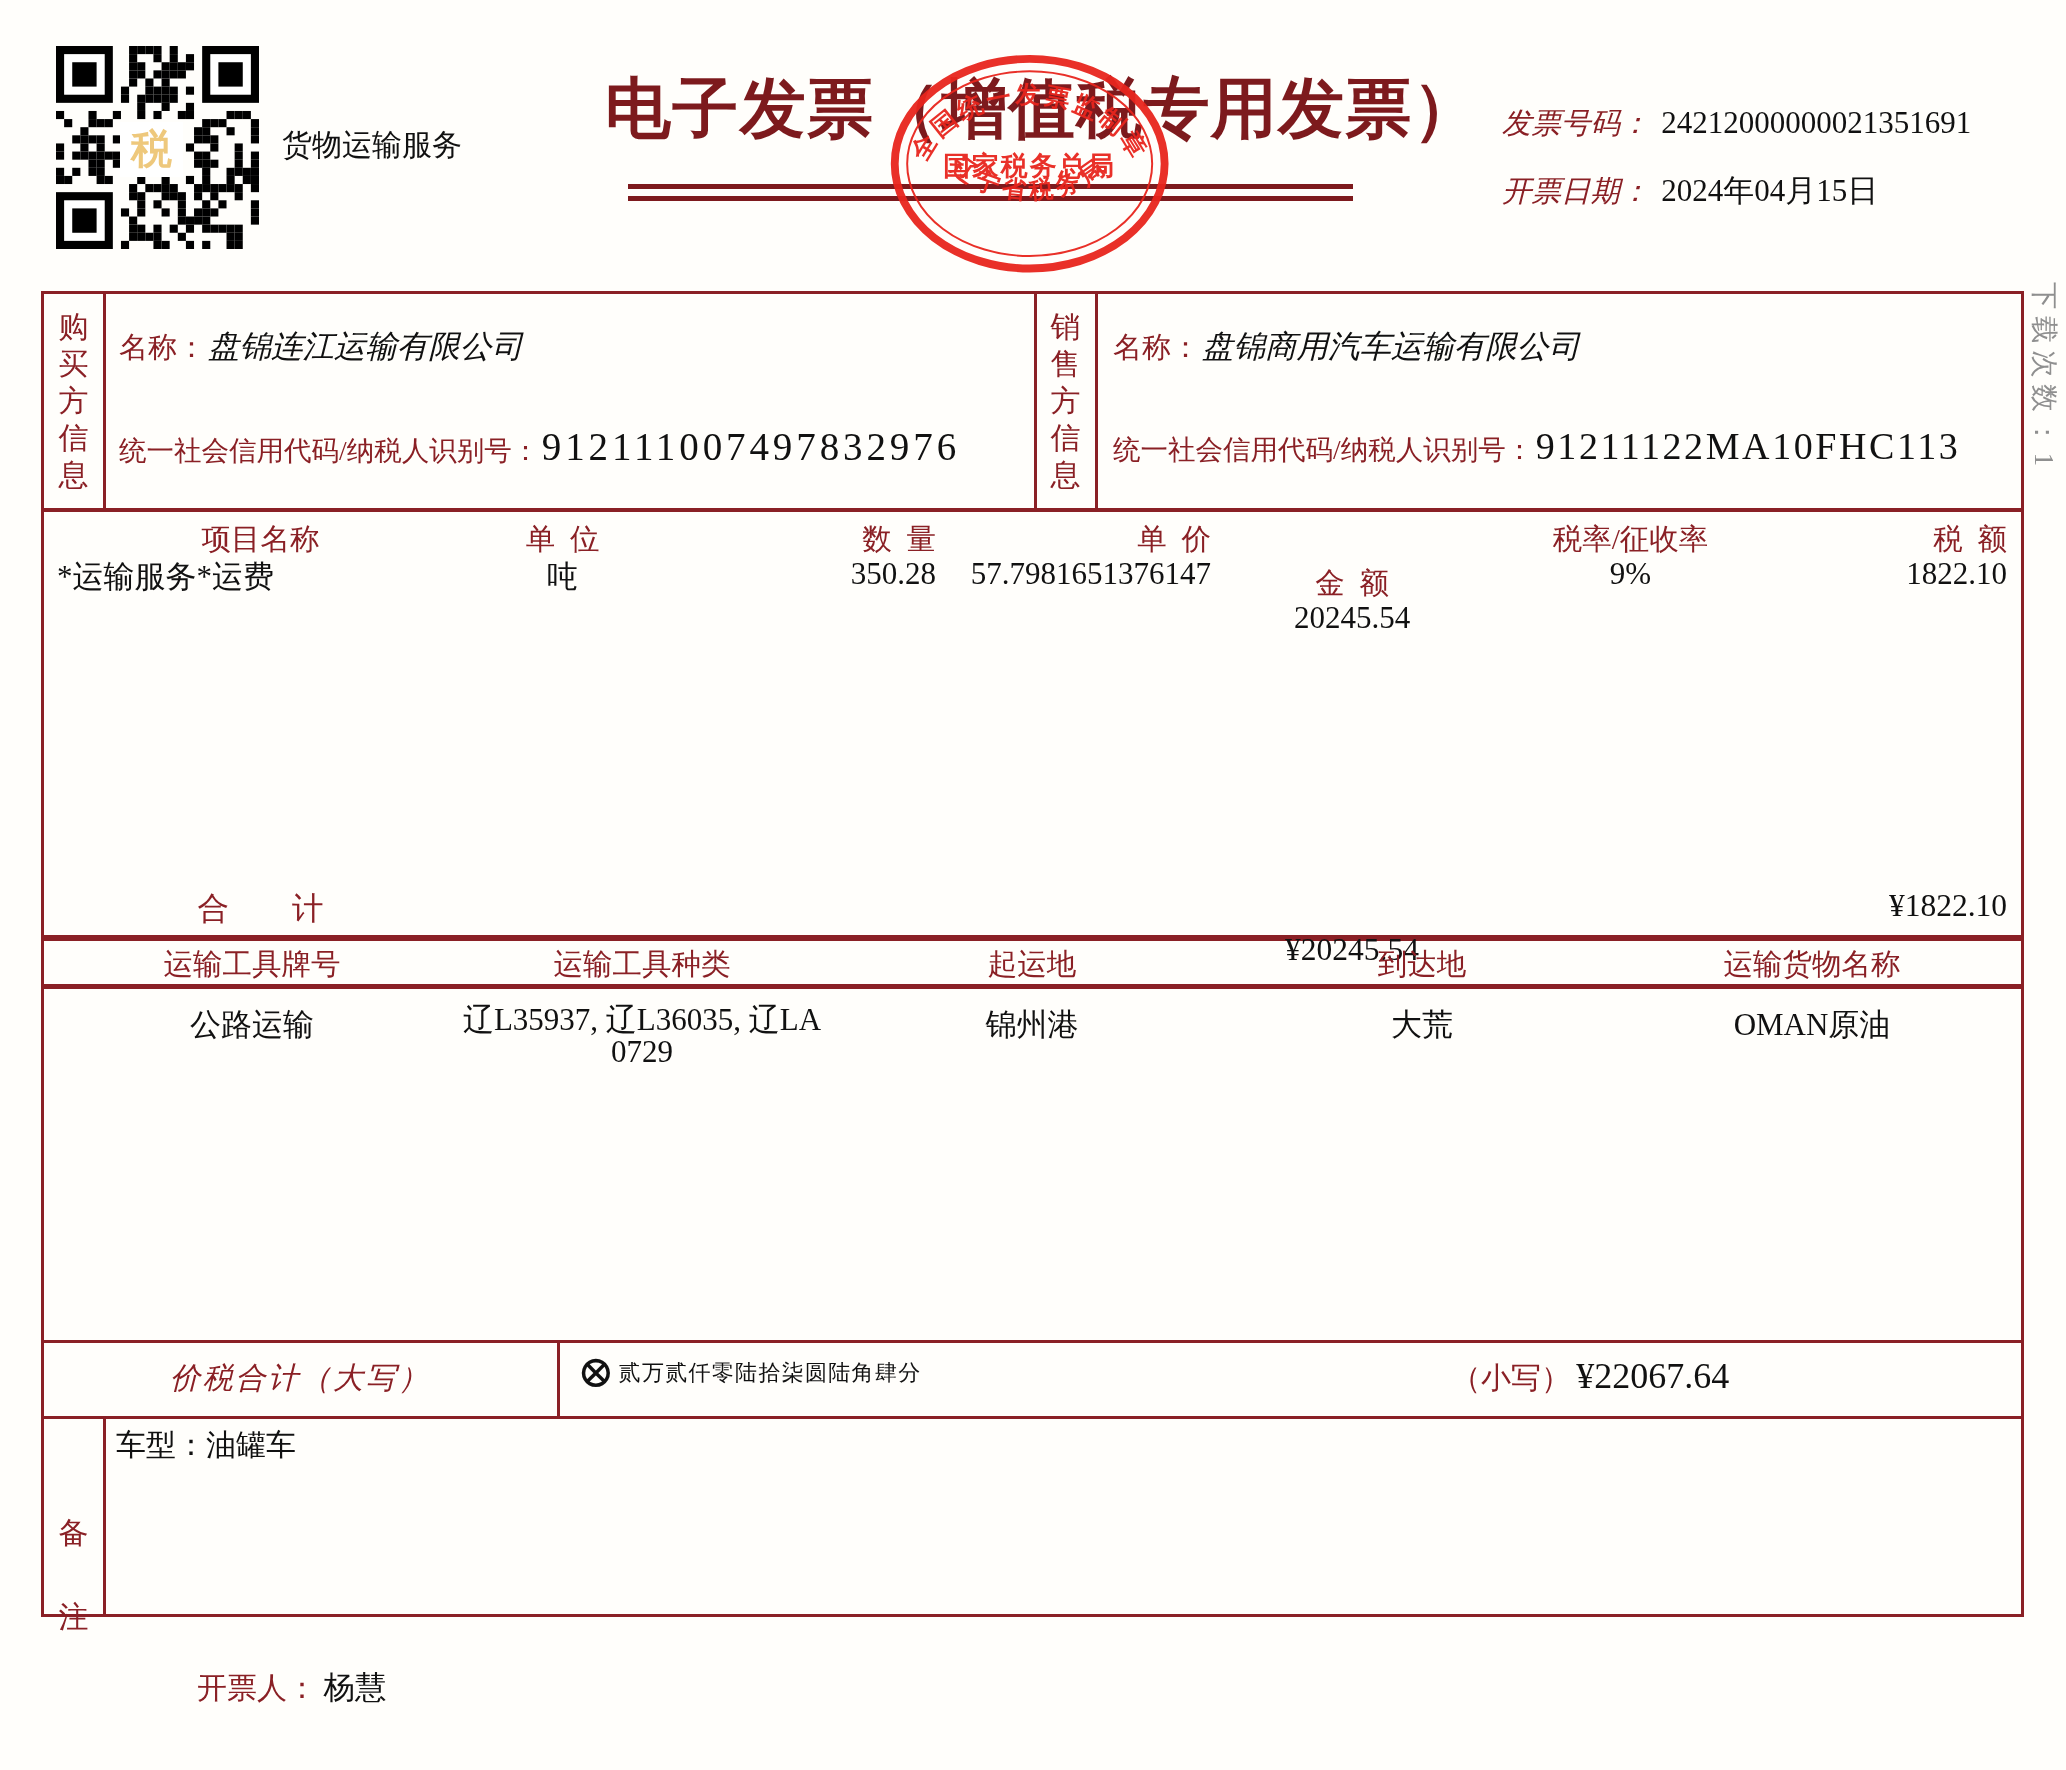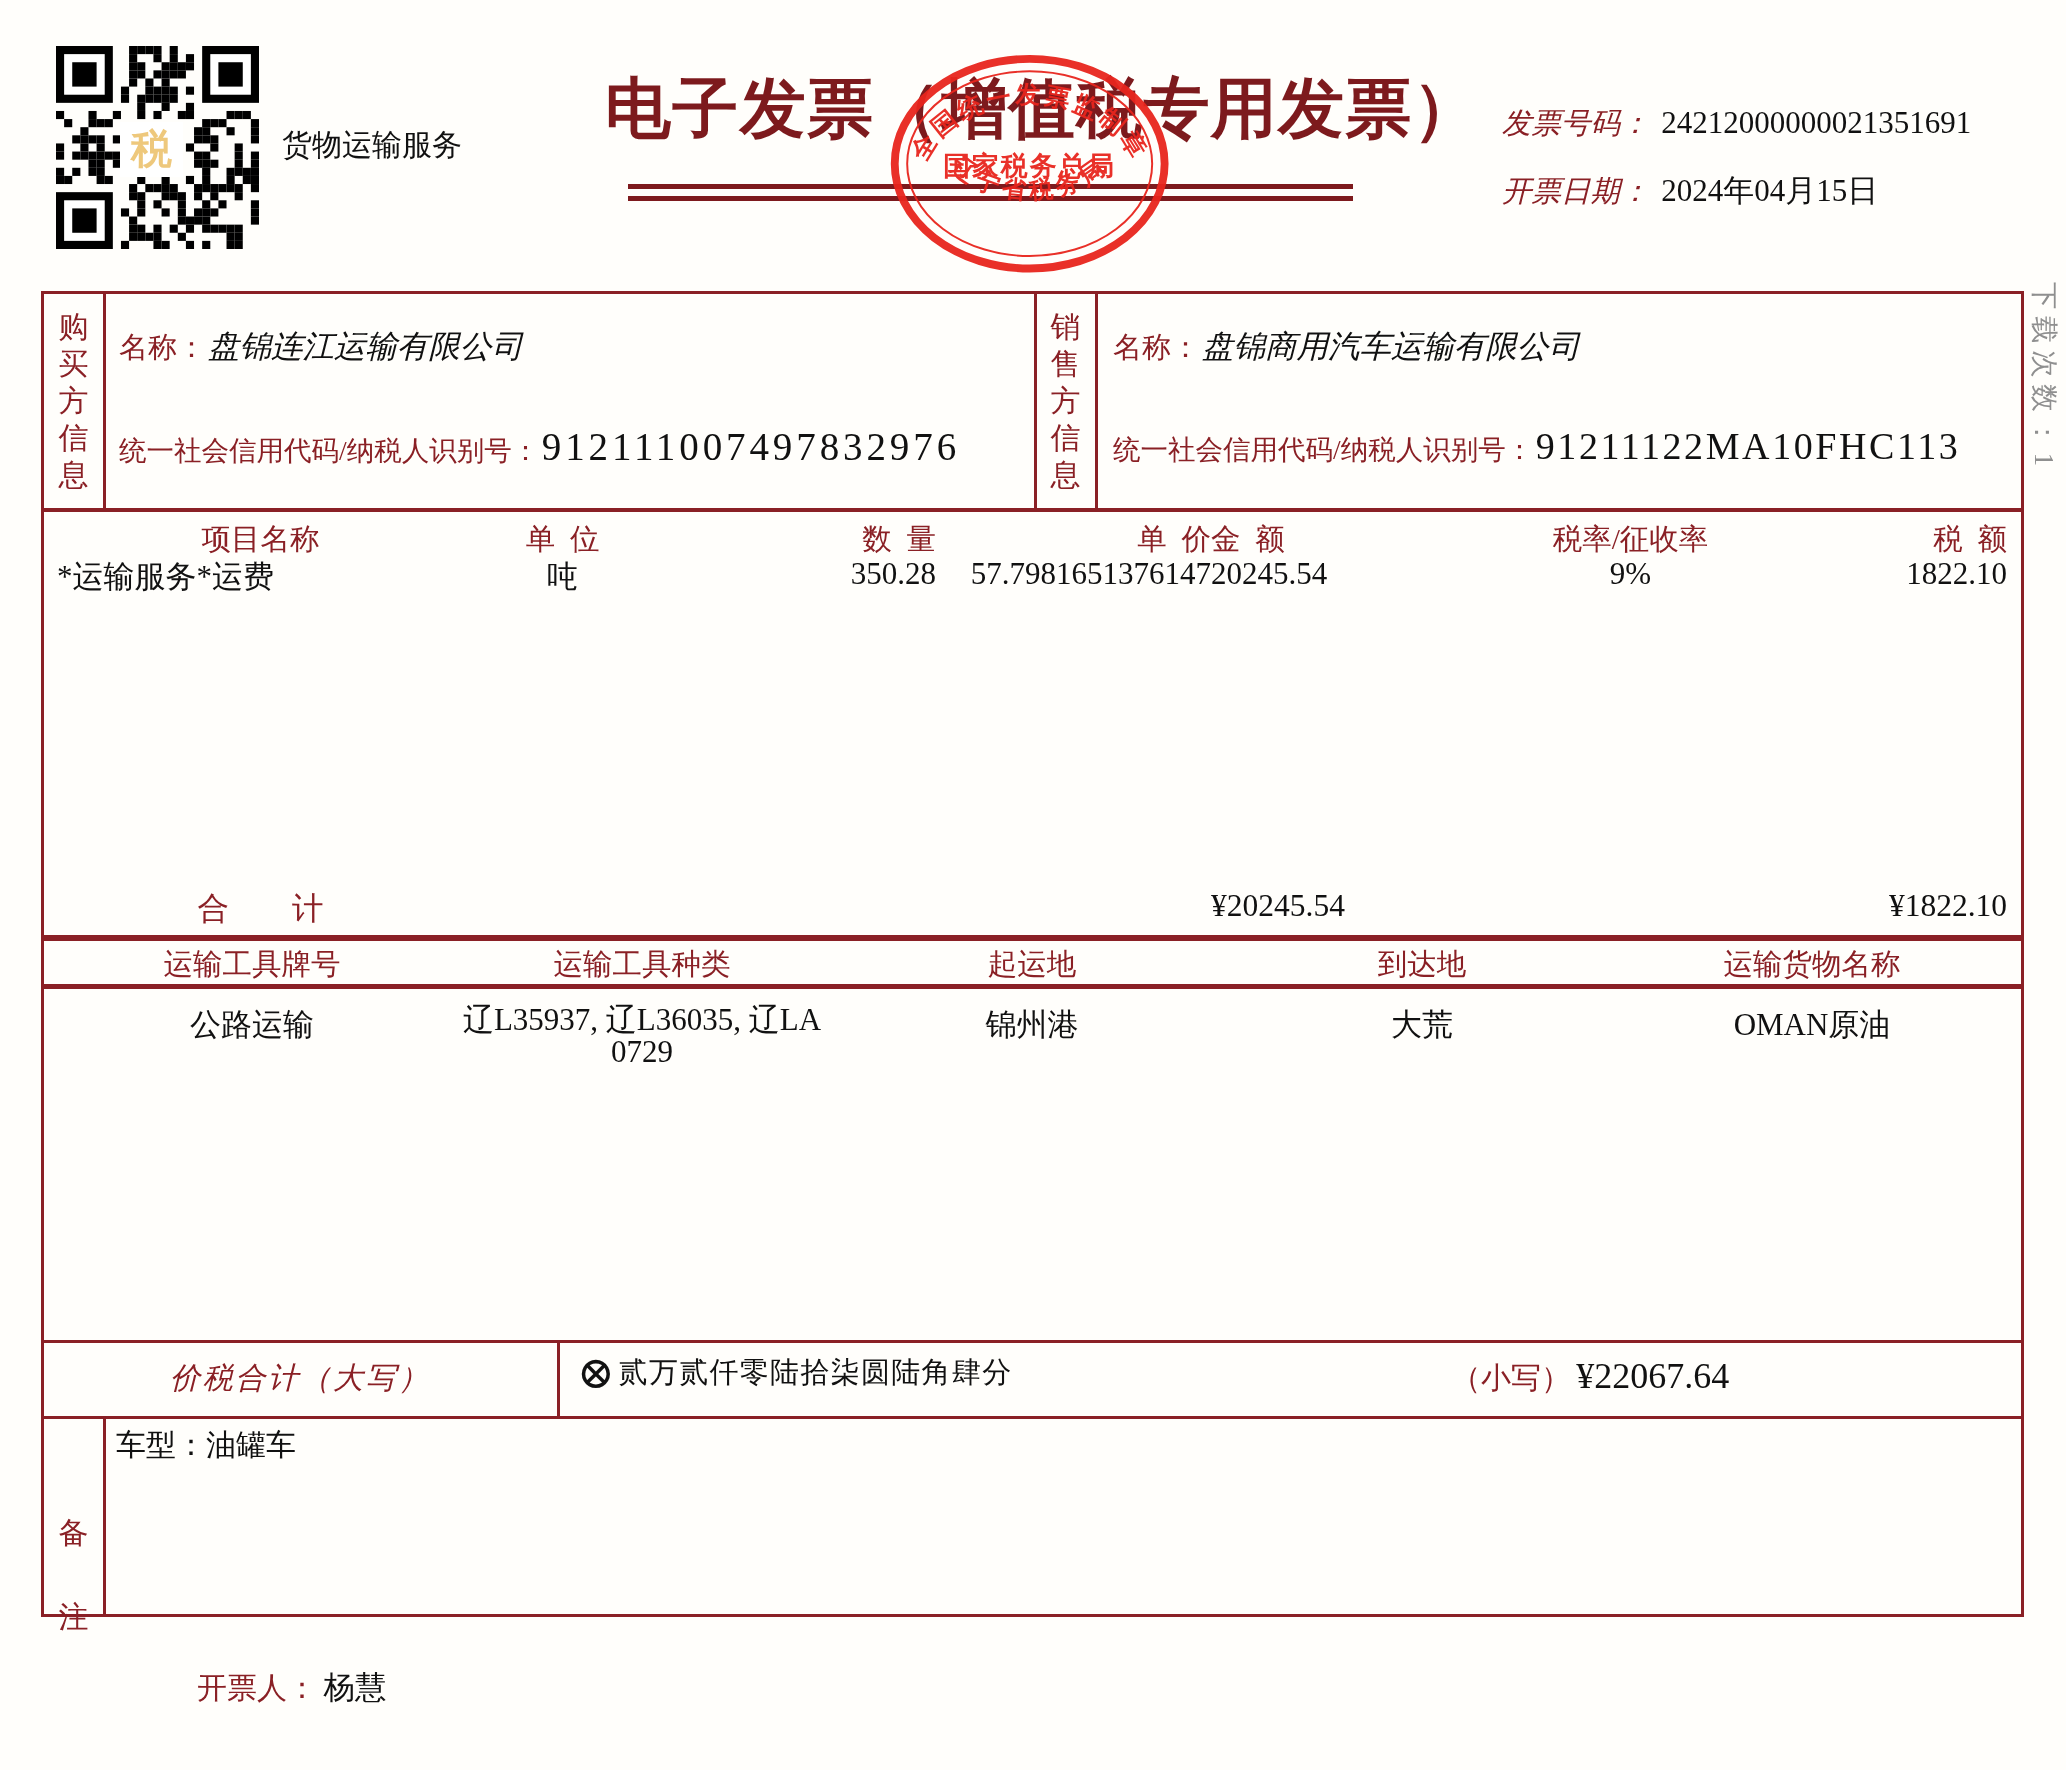--- a/index.html
+++ b/index.html
@@ -48,39 +48,39 @@
   .party-name-row,.party-id-row{position:absolute;display:flex;align-items:baseline;}
   .field-label{color:var(--red);font-size:29px;white-space:nowrap;}
   .field-label.small{font-size:27.5px;}
   .party-name{font-size:31.5px;margin-left:2px;font-style:italic;}
   .party-id{font-size:39px;letter-spacing:3.9px;margin-left:2.6px;}
   .party-id.seller{font-size:38px;letter-spacing:2.6px;}
 
   
   .cols{position:absolute;left:13px;width:1951px;display:flex;}
   .c1{width:407px;} .c2{width:197px;text-align:center;} .c3{width:275px;text-align:right;}
-  .c4{width:275px;text-align:right;} .c5{width:282px;text-align:left;}
+  .c4{width:275px;text-align:right;} .c5{width:282px;text-align:center;margin-top:44px;}
   .c6{width:275px;text-align:center;} .c7{width:239px;text-align:right;}
   .th{color:var(--red);font-size:29.5px;}
   .th .c1{text-align:center;}
   .td{font-size:31px;}
   .total-label{color:var(--red);font-size:31.5px;text-align:center;}
   .money{font-size:31.5px;}
 
   
   .tcols{position:absolute;left:13px;width:1951px;display:flex;}
   .tc{width:390px;text-align:center;}
   .tc .wrap{display:inline-block;max-width:367px;word-break:break-all;line-height:32px;}
 
   
   .grand-label{position:absolute;left:0;width:513px;text-align:center;
     color:var(--red);font-size:30px;letter-spacing:2.6px;}
   .grand-words{position:absolute;display:flex;align-items:center;}
   .circle-x{font-size:45px;line-height:39px;margin-right:3.9px;}
-  .words{font-size:29px;letter-spacing:1.3px;}
+  .words{font-size:22px;letter-spacing:1.3px;}
   .grand-small{position:absolute;display:flex;align-items:baseline;}
   .small-label{color:var(--red);font-size:30px;}
   .figures{font-size:36px;margin-left:5.2px;}
 
   
   .remark-content{position:absolute;font-size:30px;}
 
   
   .footer{left:197px;top:1667px;display:flex;align-items:baseline;}
   .drawer-label{color:var(--red);font-size:30px;}

